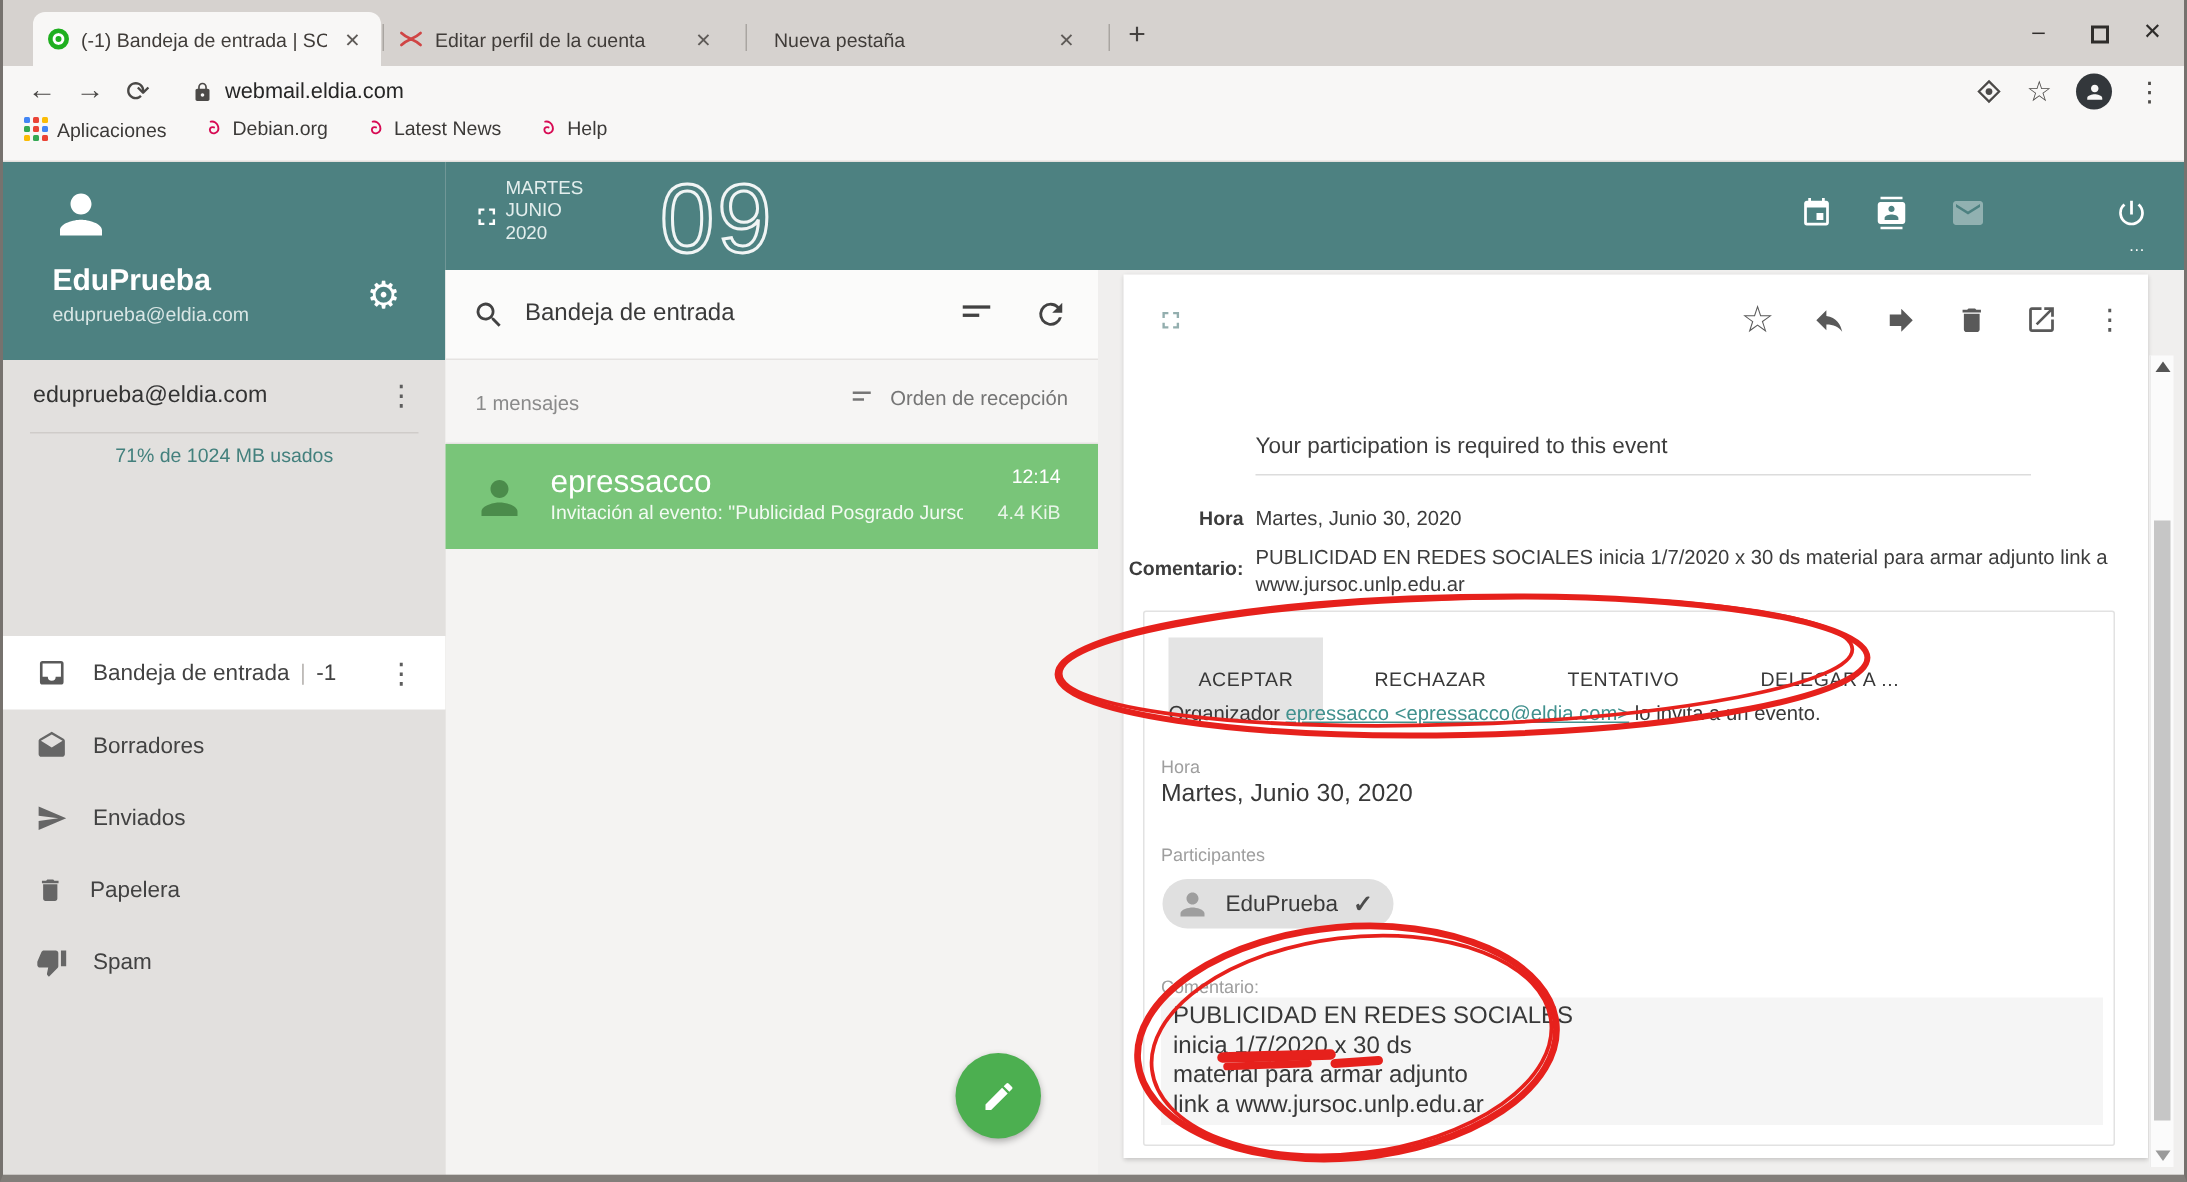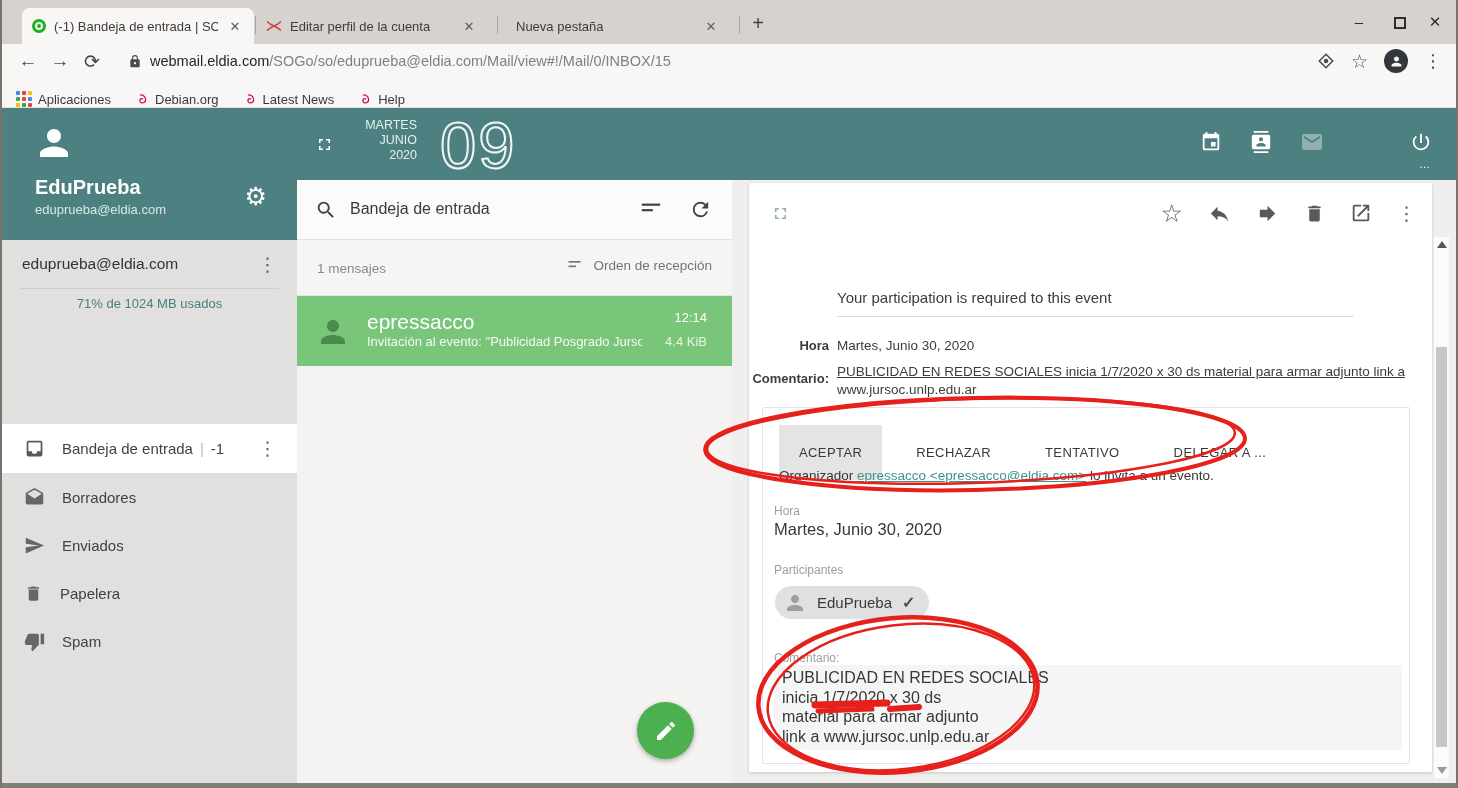--- a/index.html
+++ b/index.html
@@ -20,21 +20,21 @@
   .winctl.max { border:2px solid #2f2d2b; width:12px; height:12px; top:17px; }
 
   .navbar { position:absolute; left:0; top:44px; width:100%; height:34px; background:#f8f7f6; display:flex; align-items:center; }
   .navbtn { font-size:19px; color:#4a4846; width:32px; text-align:center; }
   .urlbar { display:flex; align-items:center; flex:1; height:28px; margin-left:6px; font-size:14.5px; }
   .url-host { color:#262626; }
   .url-path { color:#82807e; }
   .nav-right { display:flex; align-items:center; gap:16px; padding:0 14px; }
   .avatar-btn { width:24px; height:24px; border-radius:50%; background:#33373b; display:flex; align-items:center; justify-content:center; }
 
-  .bookmarks { position:absolute; left:0; top:78px; width:100%; height:30px; background:#f8f7f6; display:flex; align-items:flex-end; gap:10px; padding-left:14px; border-bottom:1px solid #e3e0dd; font-size:13px; color:#3c3a38; }
+  .bookmarks { position:absolute; left:0; top:78px; width:100%; height:30px; background:#f8f7f6; display:flex; align-items:flex-start; gap:10px; padding-left:14px; border-bottom:1px solid #e3e0dd; font-size:13px; color:#3c3a38; }
   .bm { display:flex; align-items:center; gap:6px; margin-right:14px; }
   .appsgrid { display:grid; grid-template-columns:repeat(3,4px); grid-gap:2px; }
   .appsgrid i { width:4px; height:4px; border-radius:1px; }
 
   
   .app { position:absolute; left:0; top:108px; width:1454px; height:675px; }
 
   .sidebar { position:absolute; left:0; top:0; width:295px; height:675px; background:#e2e0de; }
   .sb-head { position:absolute; left:0; top:0; width:295px; height:132px; background:#4d8181; color:#fff; }
   .sb-name { position:absolute; left:33px; top:68px; font-size:20px; font-weight:bold; }
@@ -47,21 +47,21 @@
   .sb-quota { position:absolute; left:0; top:188px; width:295px; text-align:center; font-size:13px; color:#43807d; }
   .sb-row { position:absolute; left:0; width:295px; height:48px; display:flex; align-items:center; padding-left:22px; font-size:15px; color:#424242; }
   .sb-row svg { margin-right:17px; }
   .sb-row.selected { background:#fff; height:49px; }
   .pipe { color:#bdbab7; margin:0 7px; }
 
   
   .main { position:absolute; left:295px; top:0; width:1159px; height:675px; }
   .appbar { position:absolute; left:0; top:0; width:1159px; height:72px; background:#4d8181; color:#fff; }
   .appbar .expand { position:absolute; left:18px; top:27px; }
-  .dateblock { position:absolute; left:40px; top:10px; width:80px; text-align:right; font-size:12.5px; line-height:15px; color:#e3eeed; }
+  .dateblock { position:absolute; left:40px; top:10px; width:80px; text-align:left; font-size:12.5px; line-height:15px; color:#e3eeed; }
   .bigday { position:absolute; left:143px; top:0px; font-size:65px; font-weight:100; color:transparent; -webkit-text-stroke:2px rgba(255,255,255,.92); letter-spacing:2px; }
   .appbar-icons { position:absolute; right:24px; top:22px; display:flex; align-items:center; gap:28px; }
   .appbar-icons .dim { opacity:.38; }
   .pwr-dots { position:absolute; right:24px; top:50px; color:#fff; font-size:11px; letter-spacing:2px; }
 
   .msgcol { position:absolute; left:0; top:72px; width:435px; height:603px; background:#f4f3f2; }
   .searchrow { position:absolute; left:0; top:0; width:435px; height:60px; background:#fbfbfa; border-bottom:1px solid #e5e3e1; }
   .searchrow .label { position:absolute; left:53px; top:20px; font-size:16px; color:#3a3a3a; }
   .listheader { position:absolute; left:0; top:60px; width:435px; height:56px; background:#f6f5f4; border-bottom:1px solid #e5e3e1; font-size:13.5px; color:#8a8a8a; }
   .listheader .cnt { position:absolute; left:20px; top:21px; }
@@ -139,21 +139,20 @@
 
   <div class="navbar">
     <span class="navbtn" style="margin-left:10px;">←</span>
     <span class="navbtn">→</span>
     <span class="navbtn">⟳</span>
     <div class="urlbar">
       <svg class="ic" width="14" height="15" viewBox="0 0 24 24" style="margin:0 8px 0 14px;">
           <path fill="#4c4a48" d="M18 8h-1V6a5 5 0 0 0-10 0v2H6c-1.1 0-2 .9-2 2v10c0 1.1.9 2 2 2h12c1.1 0 2-.9 2-2V10c0-1.1-.9-2-2-2zm-6 9c-1.1 0-2-.9-2-2s.9-2 2-2 2 .9 2 2-.9 2-2 2zM15.1 8H8.9V6c0-1.71 1.39-3.1 3.1-3.1 1.71 0 3.1 1.39 3.1 3.1v2z"></path>
         </svg>
       <span class="url-host">webmail.eldia.com</span>
-        <span class="url-path">/SOGo/so/eduprueba@eldia.com/Mail/view#!/Mail/0/INBOX/15</span>
     </div>
     <div class="nav-right">
       <svg class="ic" width="18" height="18" viewBox="0 0 24 24">
           <path d="M12 3l9 9-9 9-9-9z" fill="none" stroke="#4c4a48" stroke-width="2"></path>
           <circle cx="12" cy="12" r="3" fill="#4c4a48"></circle>
         </svg>
       <span style="font-size:19px; color:#4c4a48;">☆</span>
       <span class="avatar-btn">
         <svg class="ic" width="15" height="15" viewBox="0 0 24 24">
             <path fill="#f8f7f6" d="M12 12c2.21 0 4-1.79 4-4s-1.79-4-4-4-4 1.79-4 4 1.79 4 4 4zm0 2c-2.67 0-8 1.34-8 4v2h16v-2c0-2.66-5.33-4-8-4z"></path>
@@ -351,21 +350,21 @@
             </span>
           </div>
 
           <div class="mv-banner">Your participation is required to this event</div>
           <div class="mv-hr"></div>
 
           <span class="fieldlbl" style="left:0; top:155px;">Hora</span>
           <span class="fieldval" style="top:154px;">Martes, Junio 30, 2020</span>
 
           <span class="fieldlbl" style="left:0; top:188px;">Comentario:</span>
-          <span class="fieldval" style="top:180px;text-decoration:underline;">PUBLICIDAD EN REDES SOCIALES inicia 1/7/2020 x 30 ds material para armar adjunto link a</span>
+          <span class="fieldval" style="top:180px;">PUBLICIDAD EN REDES SOCIALES inicia 1/7/2020 x 30 ds material para armar adjunto link a</span>
           <span class="fieldval" style="top:198px;">www.jursoc.unlp.edu.ar</span>
 
           <div class="invite">
             <div class="btnrow">
               <span class="ibtn sel">ACEPTAR</span>
               <span class="ibtn">RECHAZAR</span>
               <span class="ibtn">TENTATIVO</span>
               <span class="ibtn">DELEGAR A ...</span>
             </div>
             <div class="organizer">

